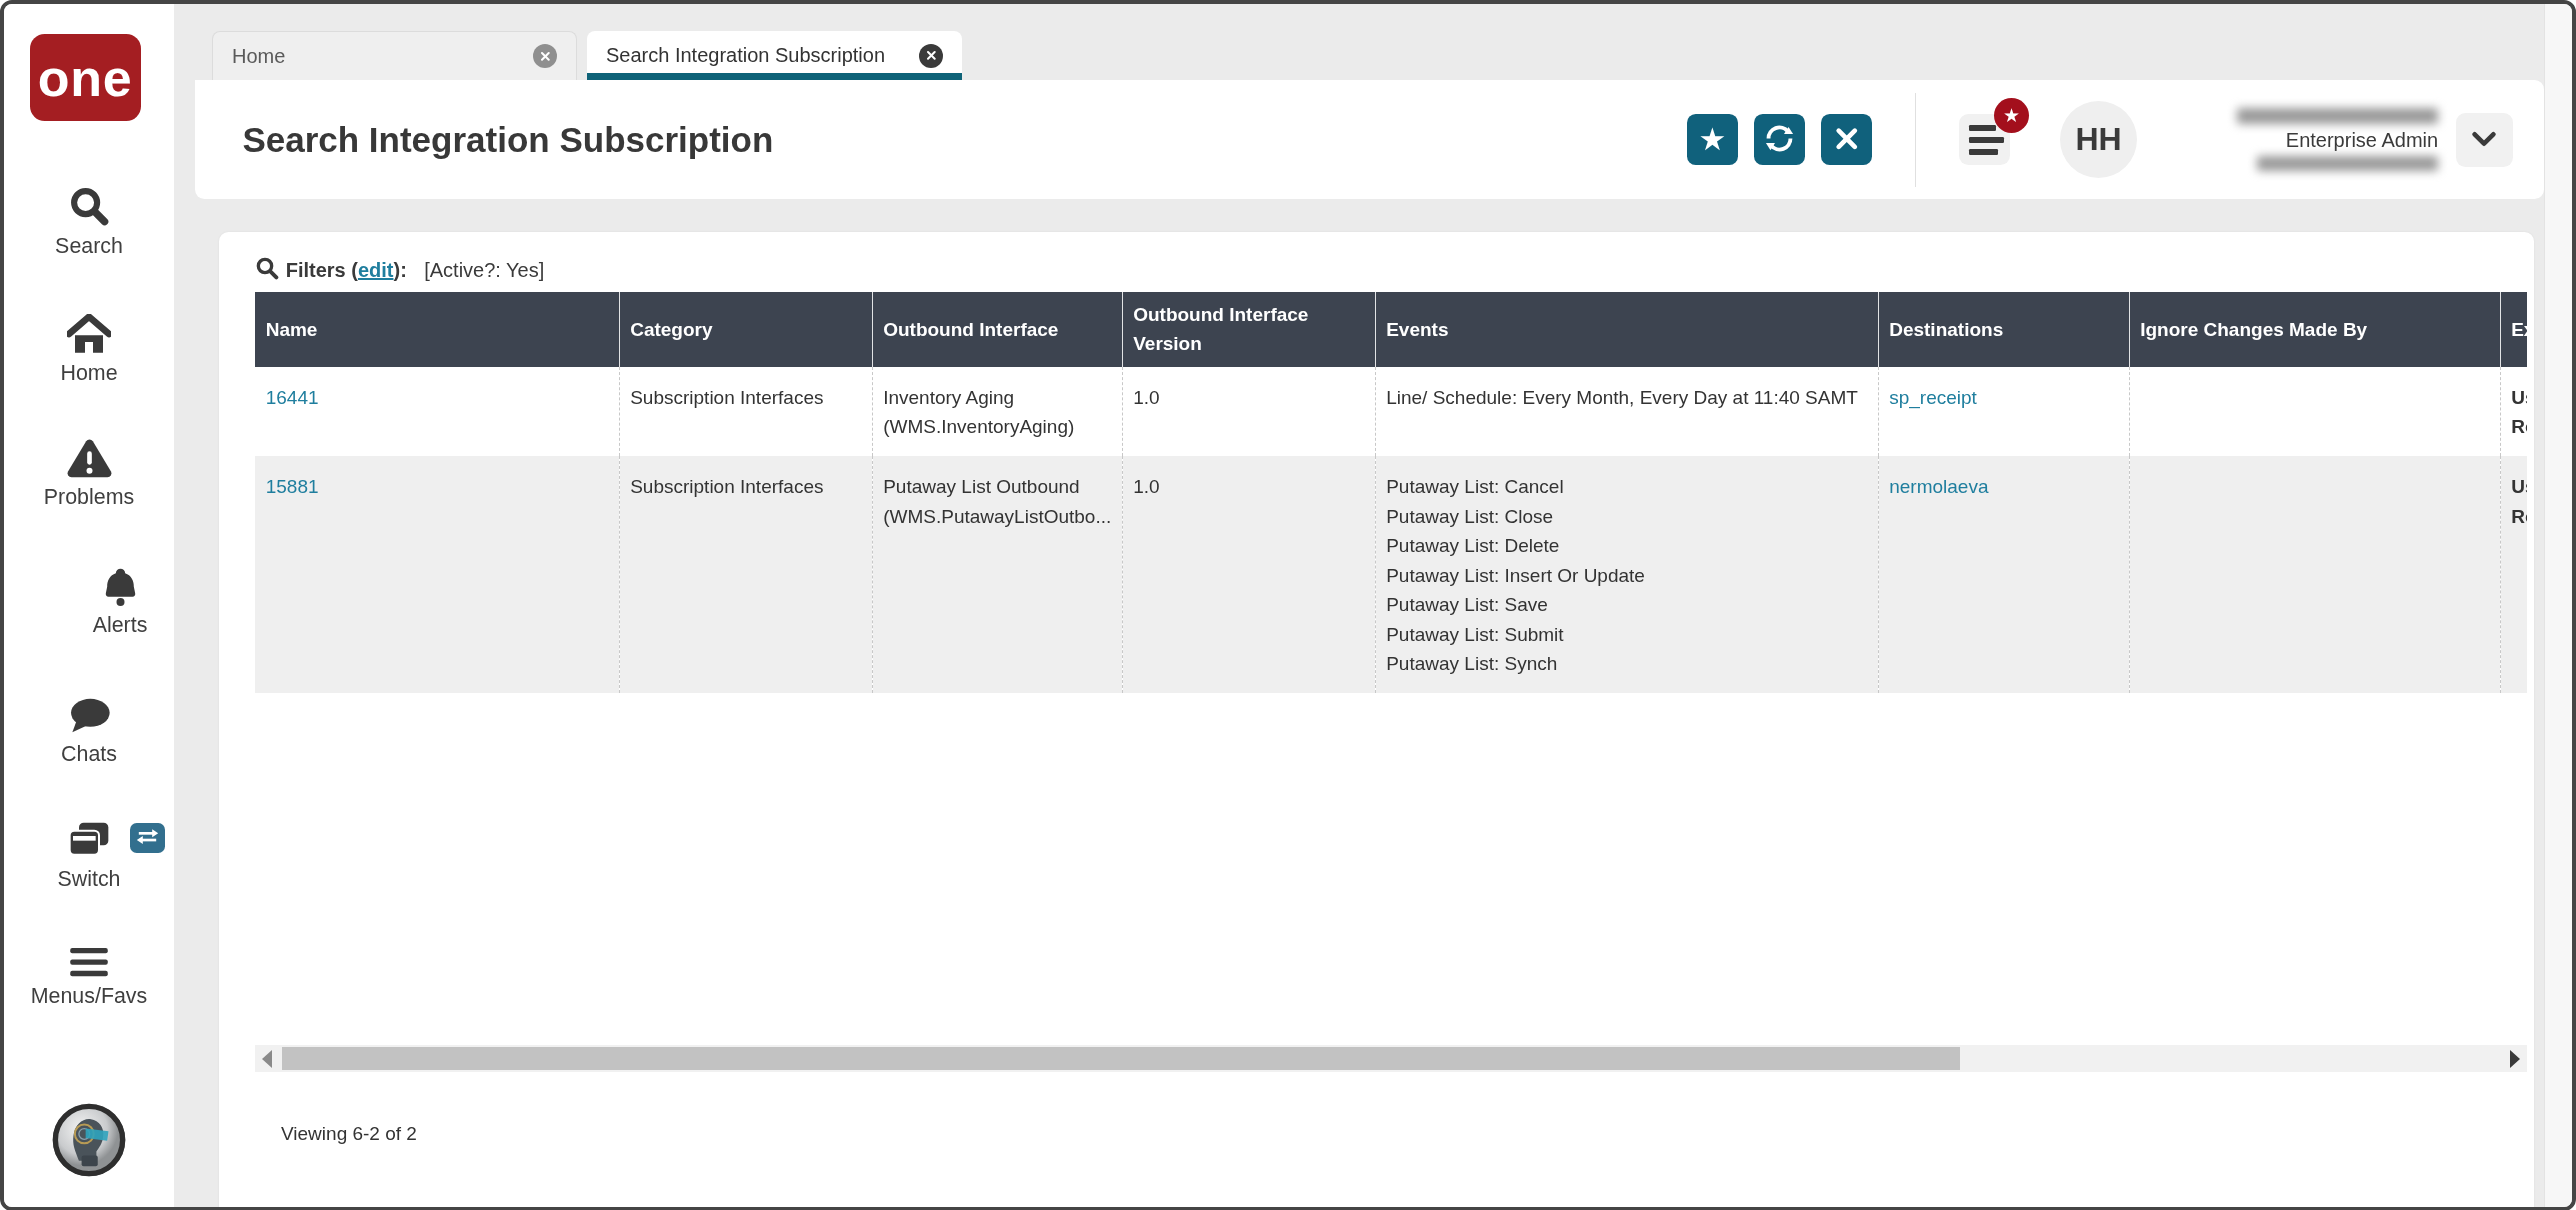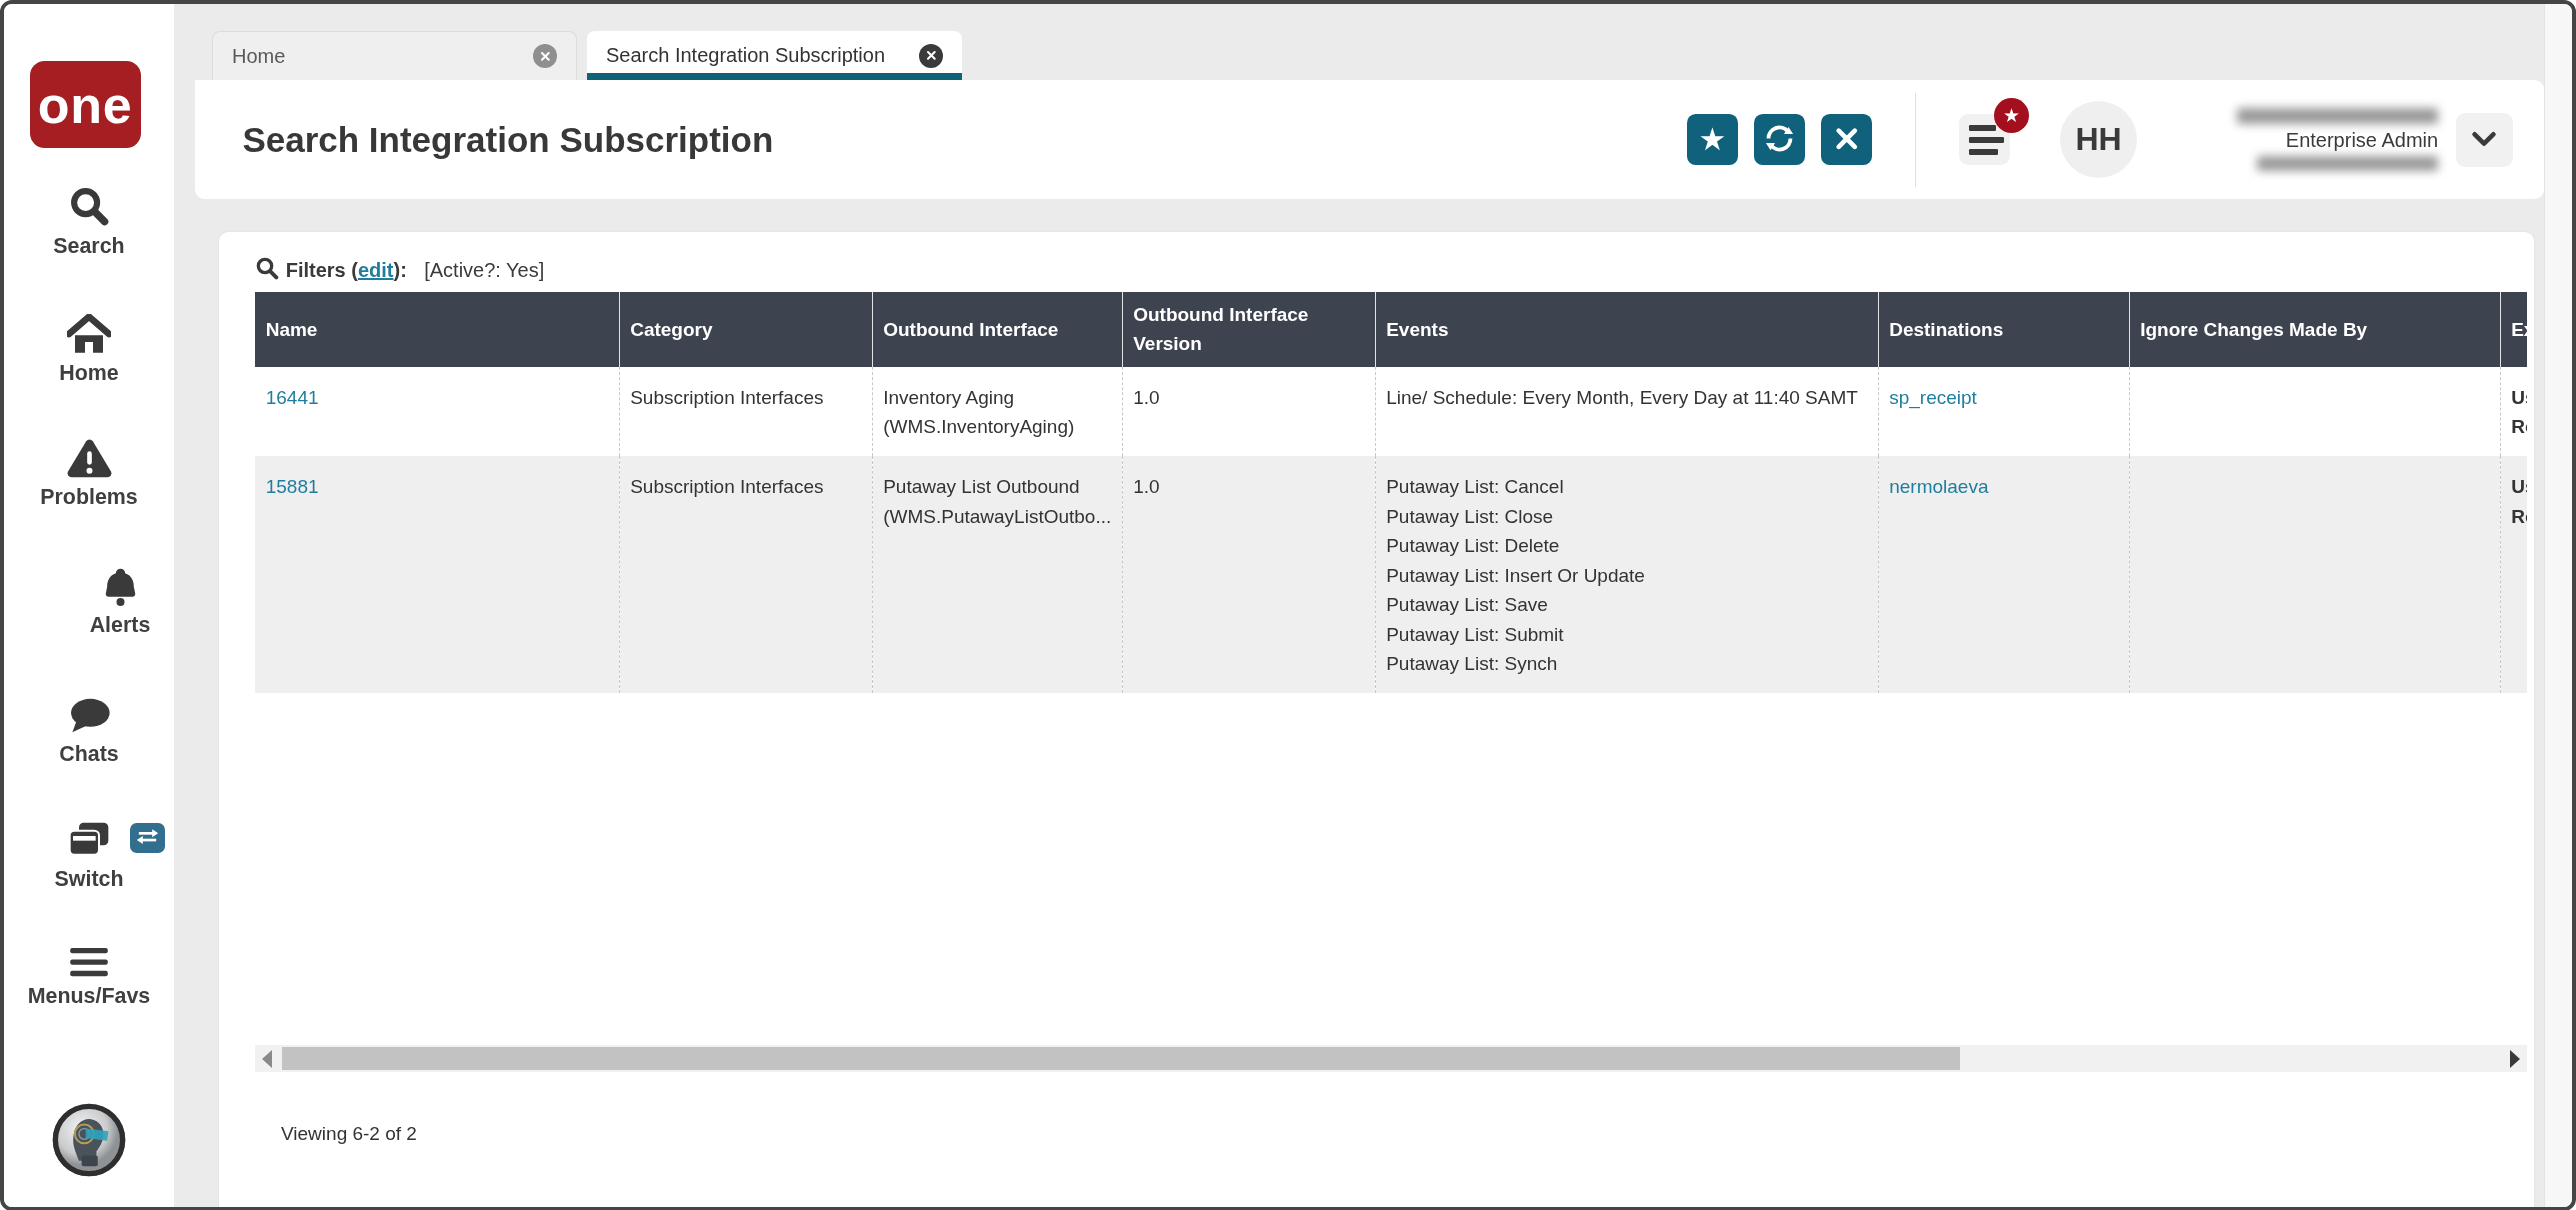--- a/index.html
+++ b/index.html
@@ -1,22 +1,22 @@
 <!DOCTYPE html>
 <html style="font-size:10.7px"><head>
 <meta charset="utf-8">
 <style>
   html,body{margin:0;padding:0;background:#fff;}
   body{font-family:"Liberation Sans", sans-serif; width:2576px; height:1211px; position:relative;}
   .window{position:absolute;top:0;left:0;width:2568px;height:1203px;border:4px solid #454545;border-radius:12px;overflow:hidden;background:#ebebeb;}
 
   
   .sidebar{position:absolute;top:0;left:0;width:170px;height:100%;background:#ffffff;z-index:5;}
-  .logo{position:absolute;top:30px;left:25.5px;width:111px;height:87px;background:#a41e22;border-radius:14.7px;display:flex;align-items:center;justify-content:center;color:#fff;font-size:52px;font-weight:bold;letter-spacing:0.7px;margin-top:27px;}
-  .side-item{position:absolute;left:0;width:170px;display:flex;flex-direction:column;align-items:center;gap:6.7px;color:#3f3f3f;cursor:pointer;font-weight:bold;}
+  .logo{position:absolute;top:30px;left:25.5px;width:111px;height:87px;background:#a41e22;border-radius:14.7px;display:flex;align-items:center;justify-content:center;color:#fff;font-size:52px;font-weight:bold;letter-spacing:0.7px;}
+  .side-item{position:absolute;left:0;width:170px;display:flex;flex-direction:column;align-items:center;gap:6.7px;color:#3f3f3f;cursor:pointer;}
   .side-item .lbl{font-size:21.4px;color:#3f3f3f;}
   .side-item svg{display:block;}
   .switch-badge{position:absolute;left:126px;top:819px;width:35px;height:29.5px;background:#326f8e;border-radius:6.7px;display:flex;align-items:center;justify-content:center;}
   .bot-avatar{position:absolute;left:48px;top:1099px;width:74px;height:74px;border-radius:50%;overflow:hidden;}
 
   
   .main{position:absolute;left:170px;top:0;right:0;bottom:0;}
 
   
   .tab{position:absolute;top:27px;height:49px;border-radius:8px 8px 0 0;display:flex;align-items:center;font-size:20px;box-sizing:border-box;cursor:pointer;}

